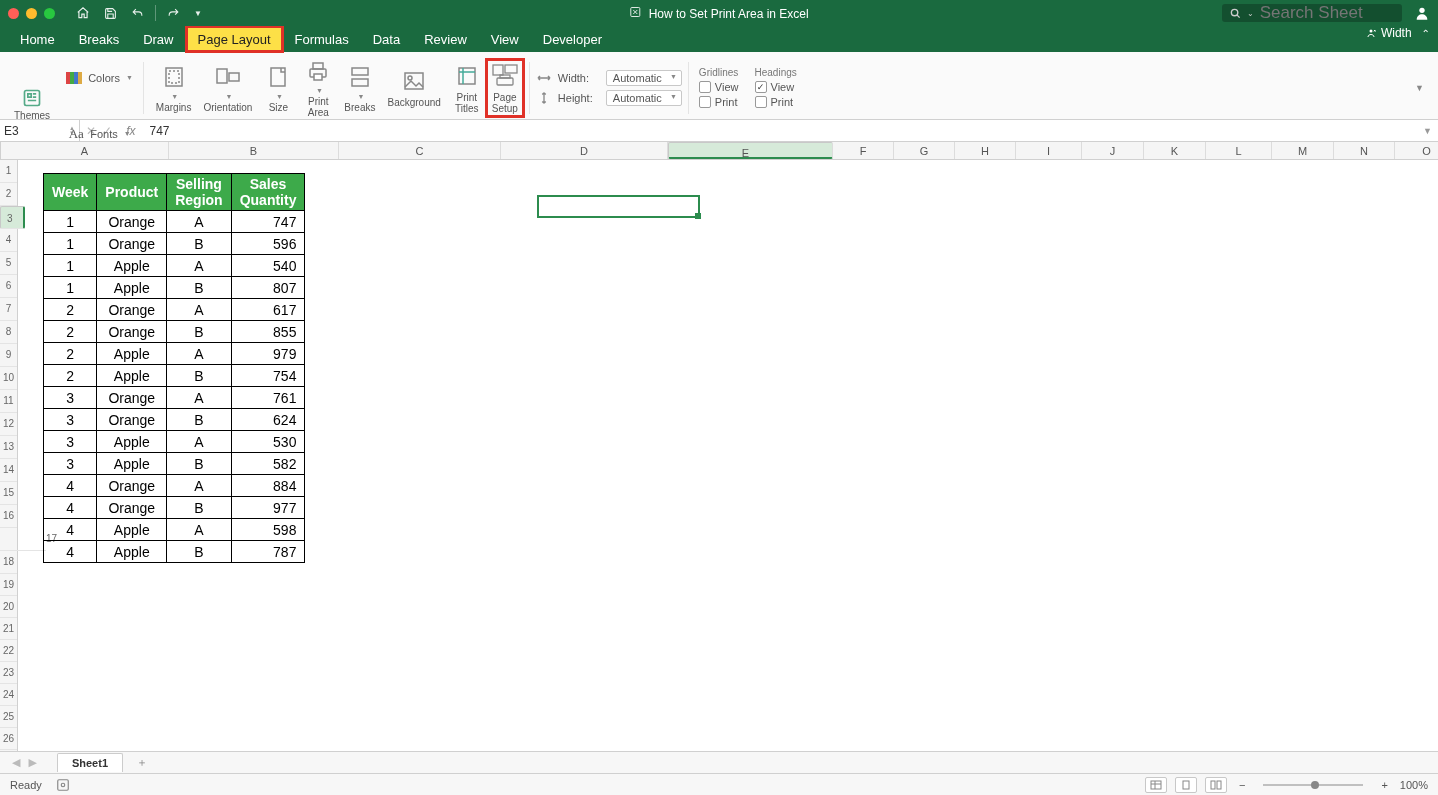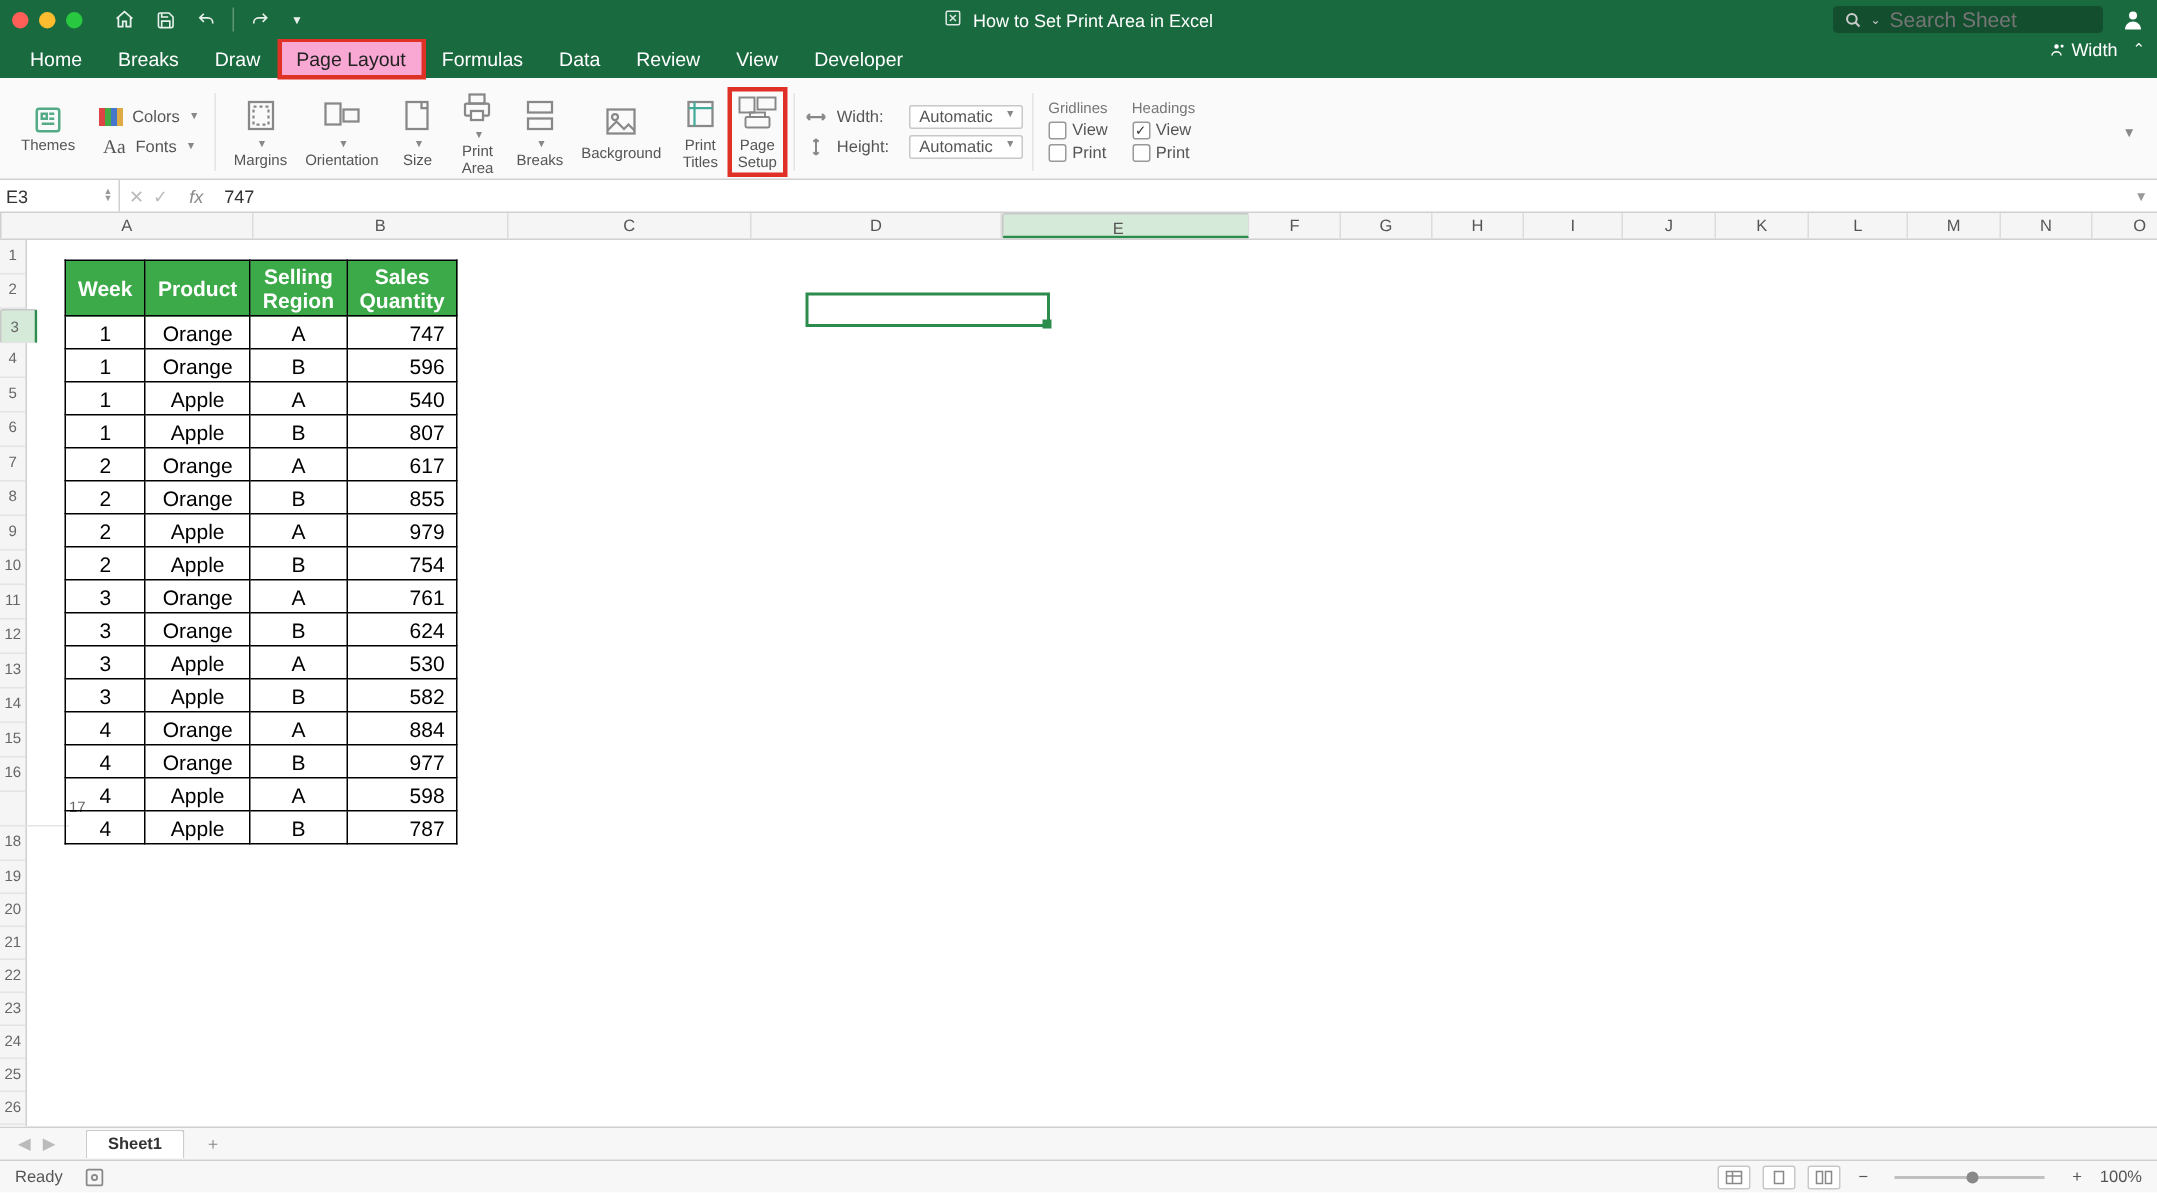--- a/index.html
+++ b/index.html
@@ -10,42 +10,42 @@
   color: #fff; font-size: 12px; position: relative;
 }
 .traffic { display: flex; gap: 7px; margin-right: 14px; }
 .traffic span { width: 11px; height: 11px; border-radius: 50%; display: inline-block; }
 .tl-close { background: #ff5f57; } .tl-min { background: #febc2e; } .tl-max { background: #28c840; }
 .titlebar .tb-icon { margin: 0 7px; opacity: .9; cursor: pointer; display: inline-flex; }
 .titlebar .sep { width: 1px; height: 16px; background: rgba(255,255,255,.3); margin: 0 4px; }
 .titlebar .doctitle { position: absolute; left: 50%; transform: translateX(-50%); white-space: nowrap; }
 .titlebar .searchbox { margin-left: auto; background: rgba(0,0,0,.25); border-radius: 3px; padding: 2px 8px;
   display: flex; align-items: center; gap: 6px; width: 180px; height: 18px; font-size: 11px; color: #ddd; }
-.titlebar .searchbox input { background: none; border: none; outline: none; color: #fff; font-size: 14px; width: 140px; }
+.titlebar .searchbox input { background: none; border: none; outline: none; color: #fff; font-size: 17px; width: 140px; }
 .titlebar .avatar { width: 16px; height: 16px; margin-left: 12px; }
 
 .menubar { background: #1a6a3f; height: 26px; display: flex; align-items: flex-start; color: #fff;
   font-size: 13px; padding: 0 8px; justify-content: space-between; }
 .menubar .tabs { display: flex; }
 .menubar .tab { padding: 4px 12px; cursor: pointer; height: 26px; display: flex; align-items: center; }
-.menubar .tab.active { background: #f9a8d4; color: #222; }
+.menubar .tab.active { background: #fde047; color: #222; }
 .menubar .tab.highlight { outline: 3px solid #e03127; outline-offset: -2px; }
 .menubar .right { display: flex; align-items: center; gap: 10px; }
 .menubar .share { display: flex; align-items: center; gap: 4px; font-size: 12px; }
 .menubar .caret { font-size: 10px; }
 
 .ribbon { background: #fafafa; border-bottom: 1px solid #d0d0d0; height: 68px; display: flex;
   align-items: center; padding: 4px 4px 0; font-size: 11px; color: #555; }
 .rgroup { display: flex; align-items: center; height: 60px; padding: 0 6px; position: relative; }
 .rdiv { width: 1px; height: 52px; background: #e4e4e4; }
 .rbtn { display: flex; flex-direction: column; align-items: center; justify-content: center;
   padding: 2px 6px; cursor: pointer; gap: 2px; }
 .rbtn .ico { width: 28px; height: 28px; display: flex; align-items: center; justify-content: center; }
 .rbtn .lbl { font-size: 10px; white-space: nowrap; text-align: center; }
-.rbtn.small { flex-direction: row; gap: 4px; padding: 2px 4px; font-size: 11px; }
+.rbtn.small { flex-direction: row; gap: 4px; padding: 2px 4px; font-size: 11px; margin-top: 36px; }
 .rbtn.small .ico { width: 20px; height: 16px; }
 .ddarrow { font-size: 7px; margin-left: 2px; color: #888; }
 .highlight-box { outline: 3px solid #e03127; outline-offset: -1px; }
 .scale-group { display: flex; flex-direction: column; gap: 4px; justify-content: center; font-size: 11px; }
 .scale-row { display: flex; align-items: center; gap: 6px; }
 .scale-row .lbl2 { width: 42px; }
 .scale-row select, .sel { border: 1px solid #c8c8c8; background: #fff; font-size: 11px; padding: 1px 16px 1px 6px;
   border-radius: 2px; appearance: none; position: relative; }
 .grid-head-group { display: flex; flex-direction: column; gap: 3px; font-size: 11px; padding: 0 4px; }
 .grid-head-group .gh-title { color: #777; font-size: 10px; }

